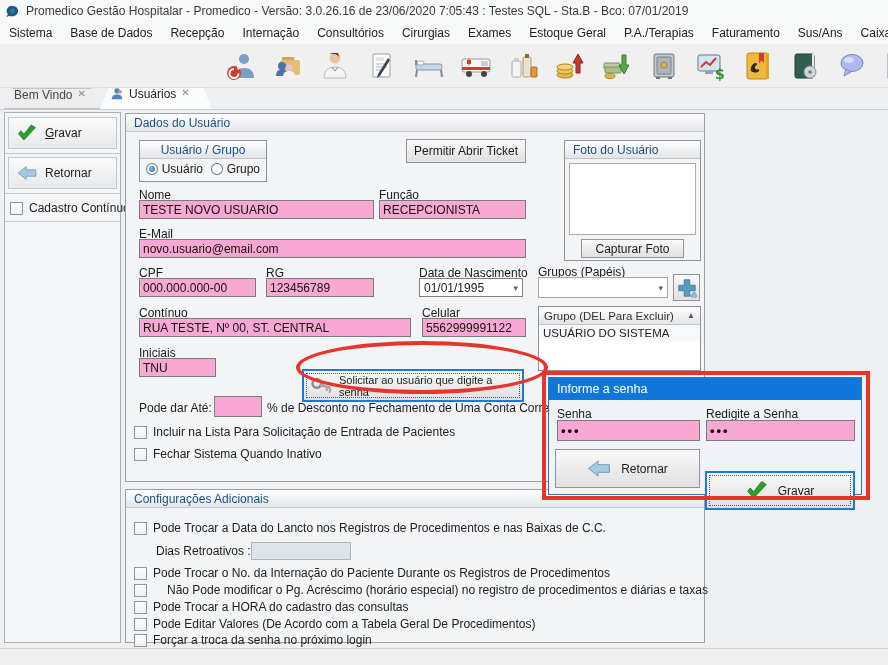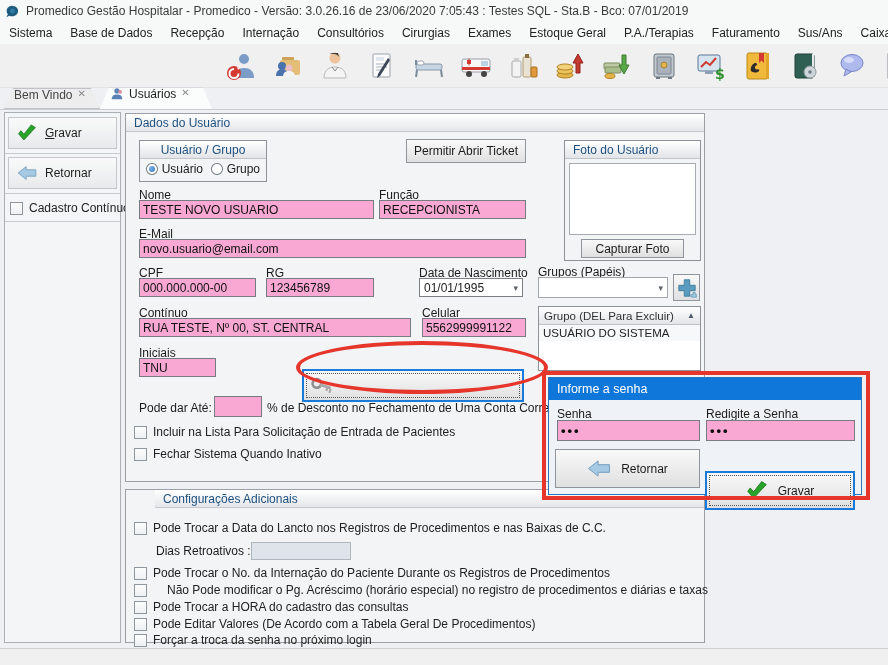--- a/index.html
+++ b/index.html
@@ -349,37 +349,38 @@
     <span>
       <svg width="24" height="20" viewBox="0 0 28 22">
           <g transform="rotate(18 8 8)">
             <circle cx="8" cy="8" r="5" fill="none" stroke="#8f8f8f" stroke-width="3"></circle>
             <rect x="12" y="6.5" width="13" height="3.5" fill="#a8a8a8"></rect>
             <rect x="20" y="9" width="2.5" height="4" fill="#a8a8a8"></rect>
             <rect x="24" y="9" width="2.5" height="5" fill="#a8a8a8"></rect>
           </g>
         </svg>
     </span>
+    <span>Solicitar ao usuário que digite a senha</span>
   </div>
 
   <div class="field-label abs" style="left:13px; top:287px;">Pode dar Até:</div>
   <div class="abs" style="left:88px; top:282px; width:48px; height:21px;"><input class="text-input" value="" style=""></div>
   <div class="field-label abs" style="left:141px; top:287px;">% de Desconto no Fechamento de Uma Conta Corrente</div>
 
   <div class="cb-row abs" style="left:8px; top:311px;">
     <span class="checkbox"></span>
     <span>Incluir na Lista Para Solicitação de Entrada de Pacientes</span>
   </div>
   <div class="cb-row abs" style="left:8px; top:333px;">
     <span class="checkbox"></span>
     <span>Fechar Sistema Quando Inativo</span>
   </div>
 </div>
 
-<div class="panel abs" style="left:125px; top:489px; width:580px; height:154px;padding-left:29px;">
+<div class="panel abs" style="left:125px; top:489px; width:580px; height:154px;">
   <div class="panel-header">
     <span>Configurações Adicionais</span>
   </div>
   <div class="cb-row abs" style="left:8px; top:31px;">
     <span class="checkbox"></span>
     <span>Pode Trocar a Data do Lancto nos Registros de Procedimentos e nas Baixas de C.C.</span>
   </div>
   <div class="abs" style="left:30px; top:52px; display:flex; align-items:center; gap:0;">
     <span class="field-label">Dias Retroativos :</span>
     <span style="display:inline-block; width:100px; height:18px;"><input class="text-input" style="background: rgb(223, 228, 234); border-color: rgb(174, 182, 190);" value=""></span>

